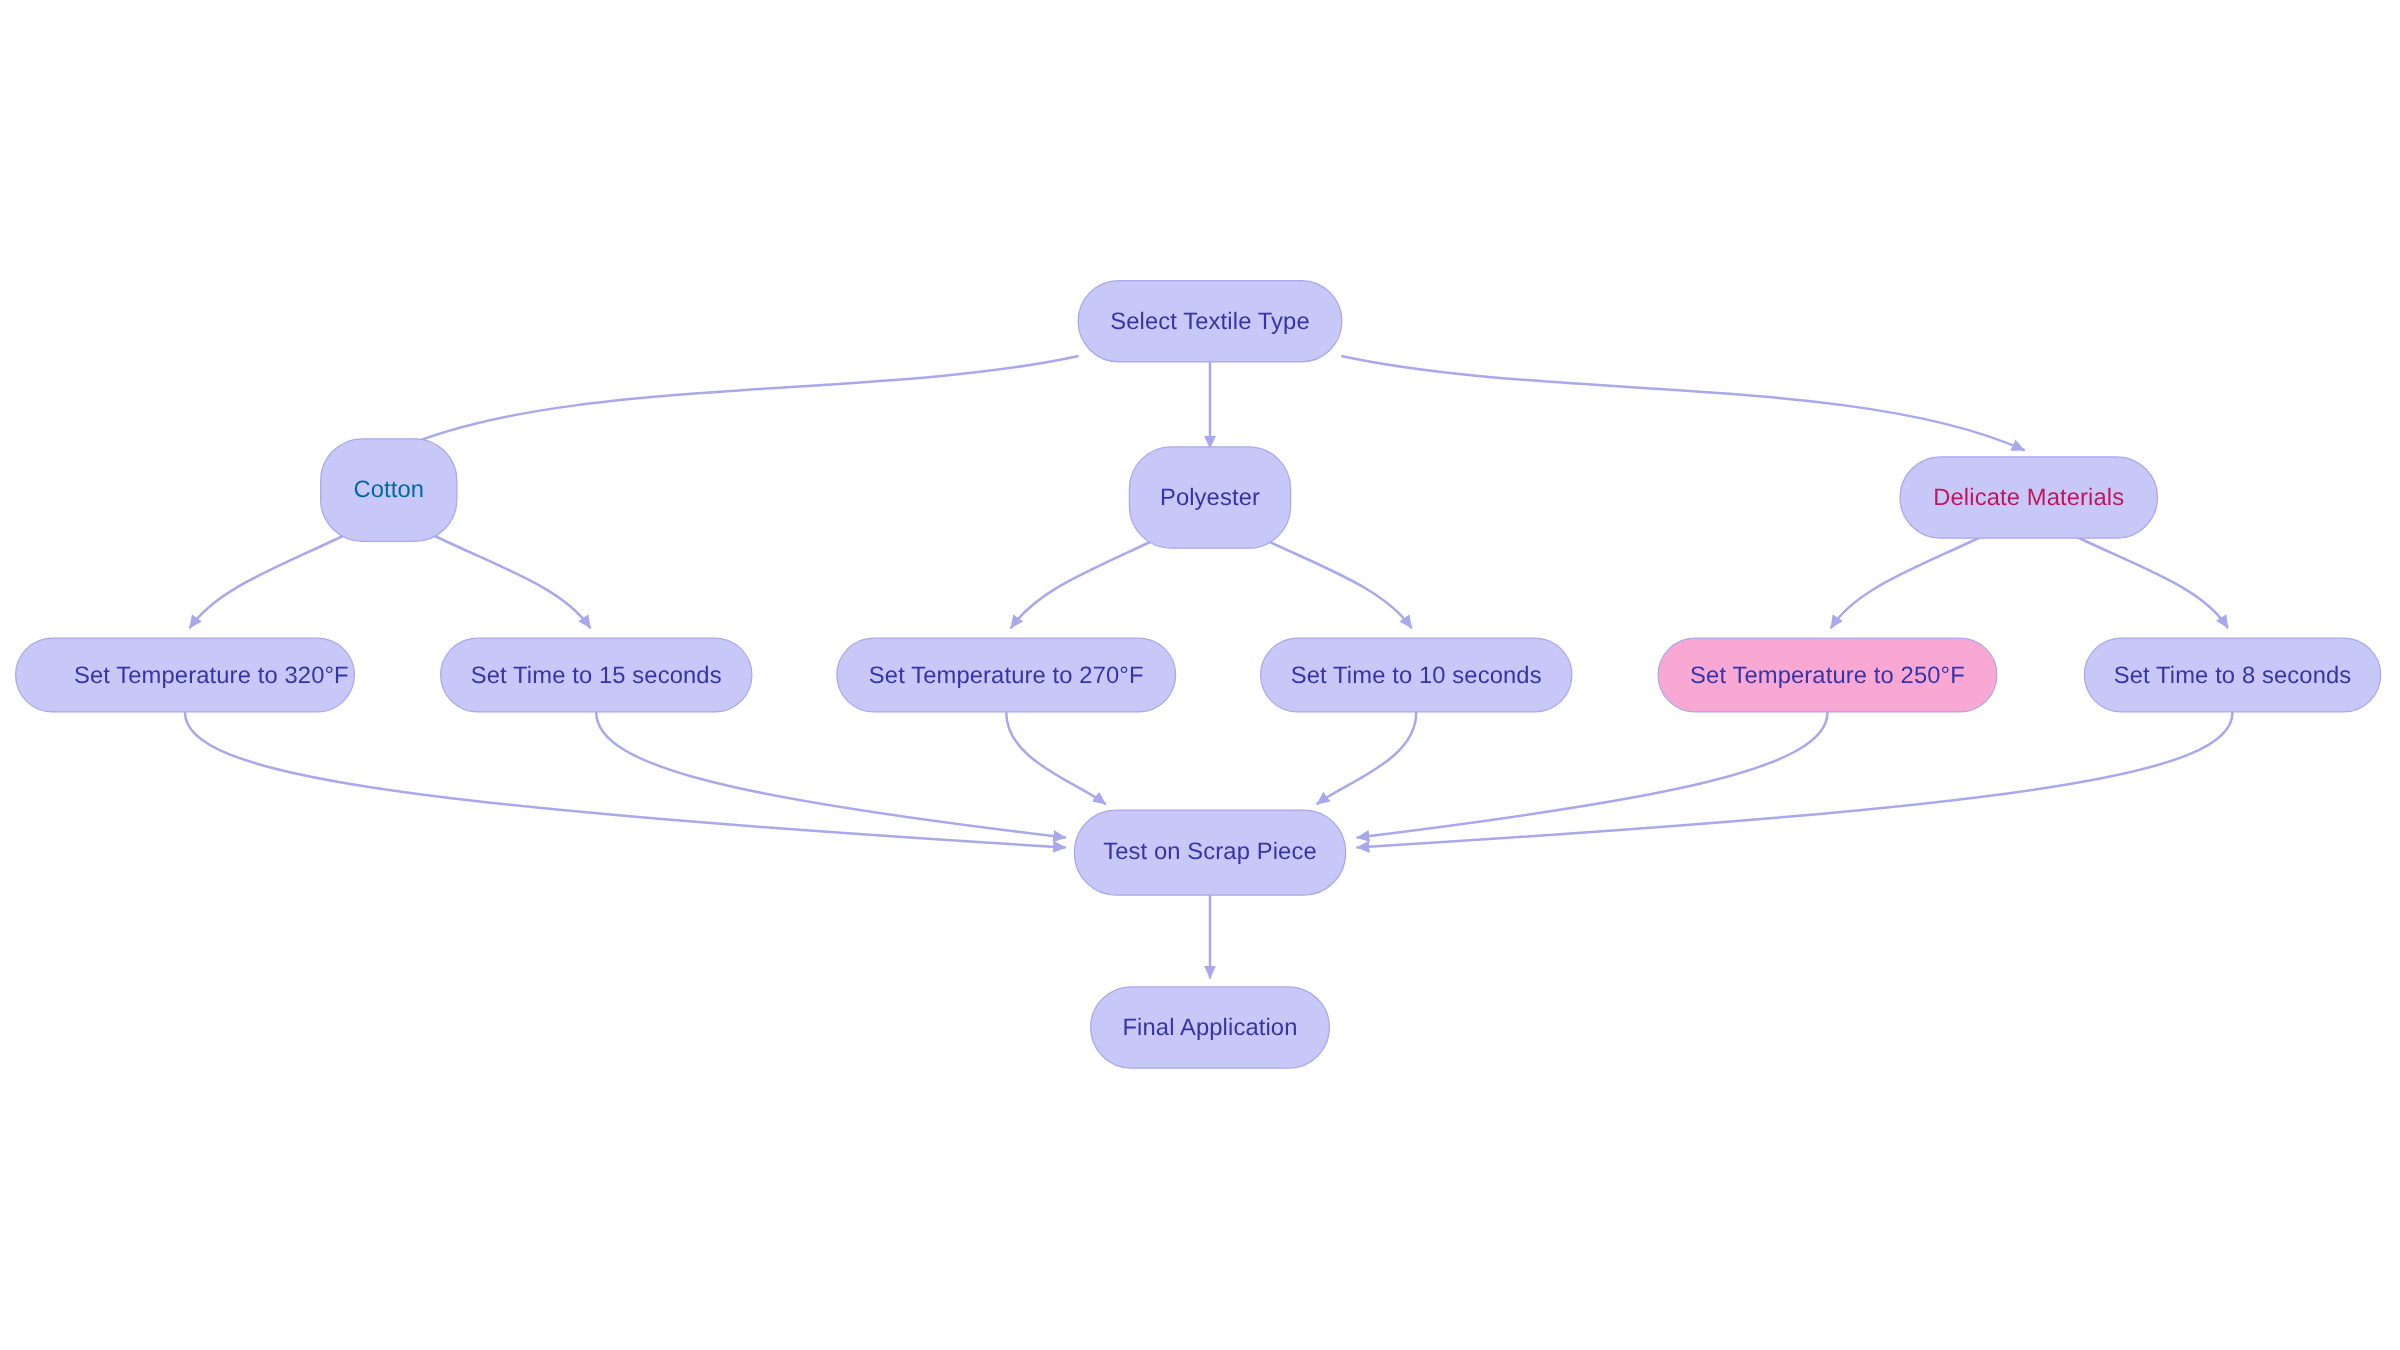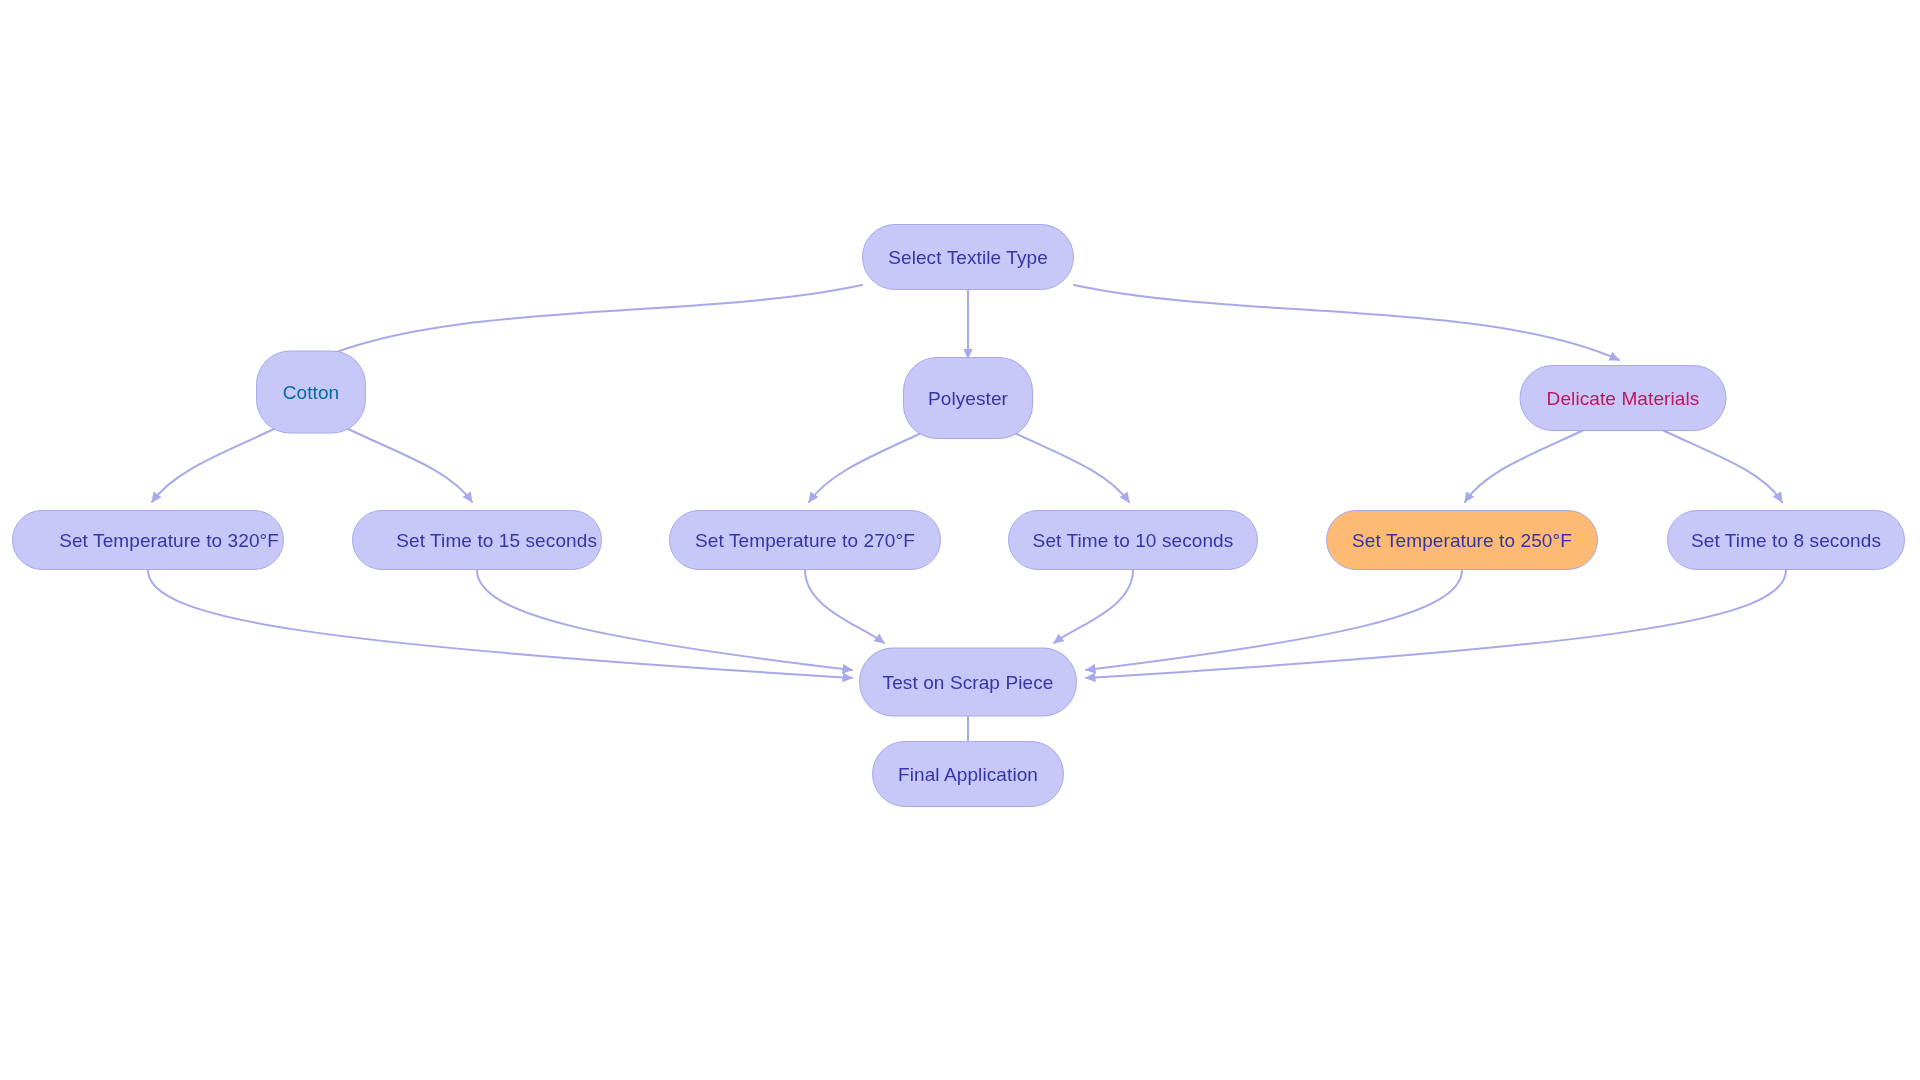--- a/index.html
+++ b/index.html
@@ -94,36 +94,36 @@
       </div>
       <div class="node" style="left: 968px; top: 398px; width: 130px; height: 82px; background: rgb(199, 199, 248); border-color: rgb(168, 168, 236); color: rgb(53, 53, 168);">
         <span class="node-label">Polyester</span>
       </div>
       <div class="node" style="left: 1623px; top: 398px; width: 207px; height: 66px; background: rgb(199, 199, 248); border-color: rgb(168, 168, 236); color: #be185d;">
         <span class="node-label">Delicate Materials</span>
       </div>
       <div class="node" style="left: 148px; top: 540px; width: 272px; height: 60px; background: rgb(199, 199, 248); border-color: rgb(168, 168, 236); color: rgb(53, 53, 168); justify-content: flex-end;">
         <span class="node-label">Set Temperature to 320°F</span>
       </div>
-      <div class="node" style="left: 477px; top: 540px; width: 250px; height: 60px; background: rgb(199, 199, 248); border-color: rgb(168, 168, 236); color: rgb(53, 53, 168); justify-content: flex-end;">
+      <div class="node" style="left: 477px; top: 540px; width: 250px; height: 60px; background: rgb(199, 199, 248); border-color: rgb(168, 168, 236); color: rgb(53, 53, 168);">
         <span class="node-label">Set Time to 15 seconds</span>
       </div>
       <div class="node" style="left: 805px; top: 540px; width: 272px; height: 60px; background: rgb(199, 199, 248); border-color: rgb(168, 168, 236); color: rgb(53, 53, 168);">
         <span class="node-label">Set Temperature to 270°F</span>
       </div>
       <div class="node" style="left: 1133px; top: 540px; width: 250px; height: 60px; background: rgb(199, 199, 248); border-color: rgb(168, 168, 236); color: rgb(53, 53, 168);">
         <span class="node-label">Set Time to 10 seconds</span>
       </div>
-      <div class="node" style="left: 1462px; top: 540px; width: 272px; height: 60px; background: #fdba74; border-color: rgb(168, 168, 236); color: rgb(53, 53, 168);">
+      <div class="node" style="left: 1462px; top: 540px; width: 272px; height: 60px; background: #f9a8d4; border-color: rgb(168, 168, 236); color: rgb(53, 53, 168);">
         <span class="node-label">Set Temperature to 250°F</span>
       </div>
       <div class="node" style="left: 1786px; top: 540px; width: 238px; height: 60px; background: rgb(199, 199, 248); border-color: rgb(168, 168, 236); color: rgb(53, 53, 168);">
         <span class="node-label">Set Time to 8 seconds</span>
       </div>
       <div class="node" style="left: 968px; top: 682px; width: 218px; height: 69px; background: rgb(199, 199, 248); border-color: rgb(168, 168, 236); color: rgb(53, 53, 168);">
         <span class="node-label">Test on Scrap Piece</span>
       </div>
-      <div class="node" style="left: 968px; top: 774px; width: 192px; height: 66px; background: rgb(199, 199, 248); border-color: rgb(168, 168, 236); color: rgb(53, 53, 168);">
+      <div class="node" style="left: 968px; top: 822px; width: 192px; height: 66px; background: rgb(199, 199, 248); border-color: rgb(168, 168, 236); color: rgb(53, 53, 168);">
         <span class="node-label">Final Application</span>
       </div>
     </div>
 
 </div>
 
 </body></html>

